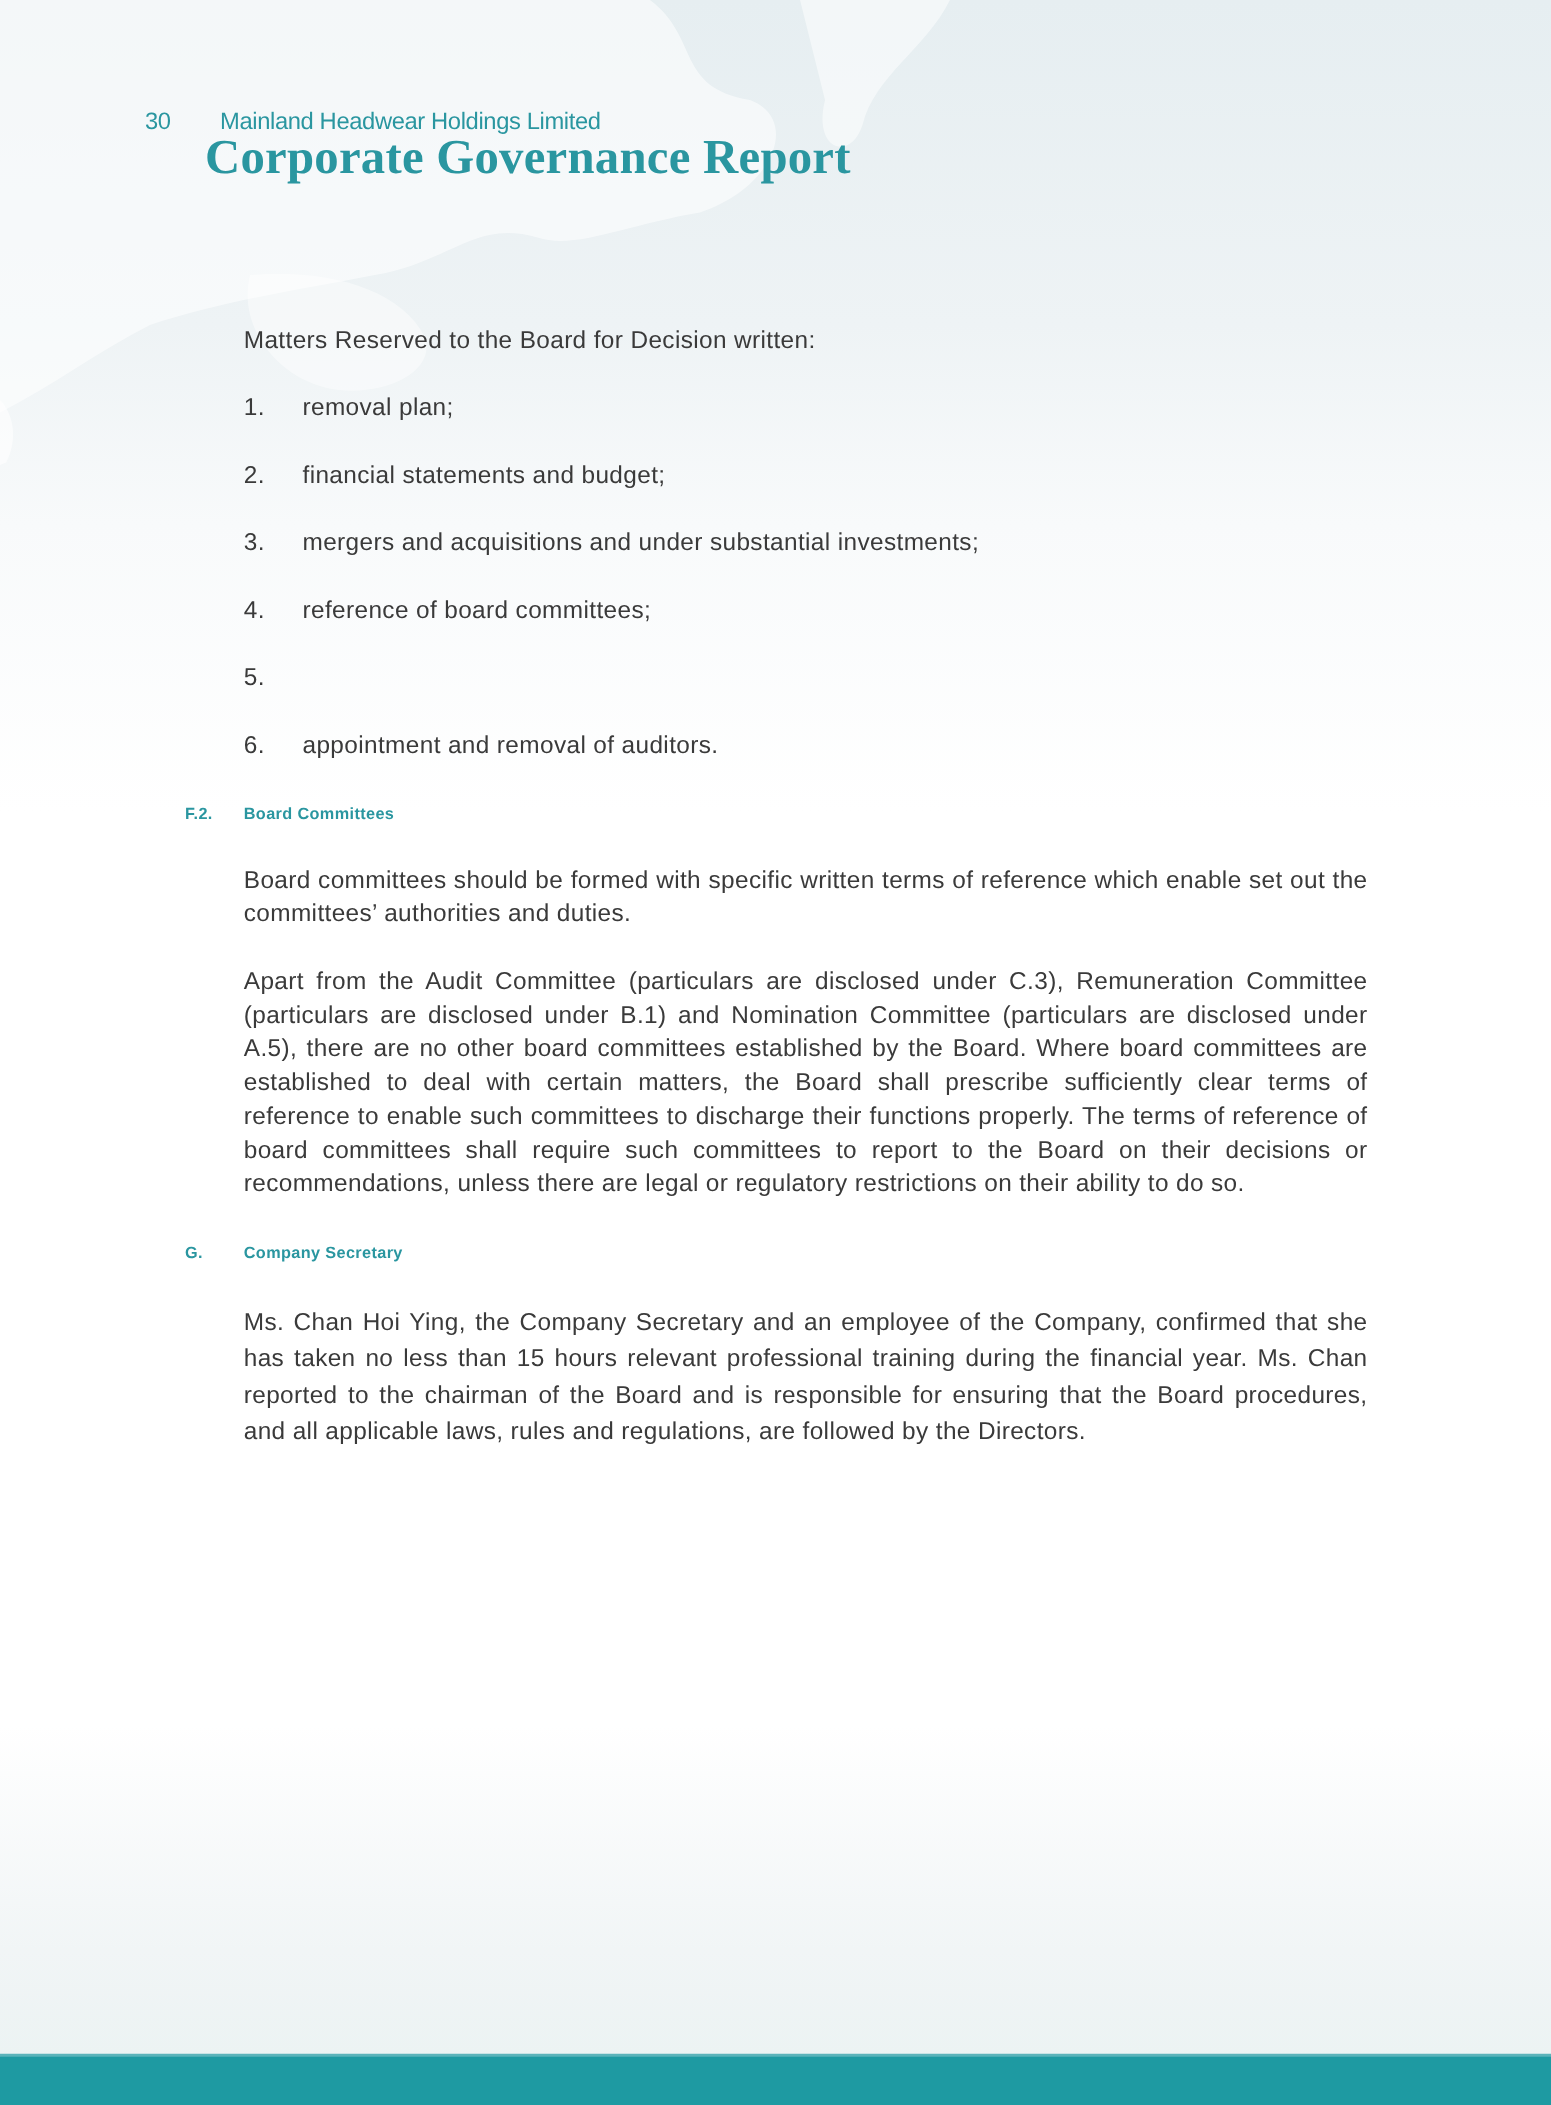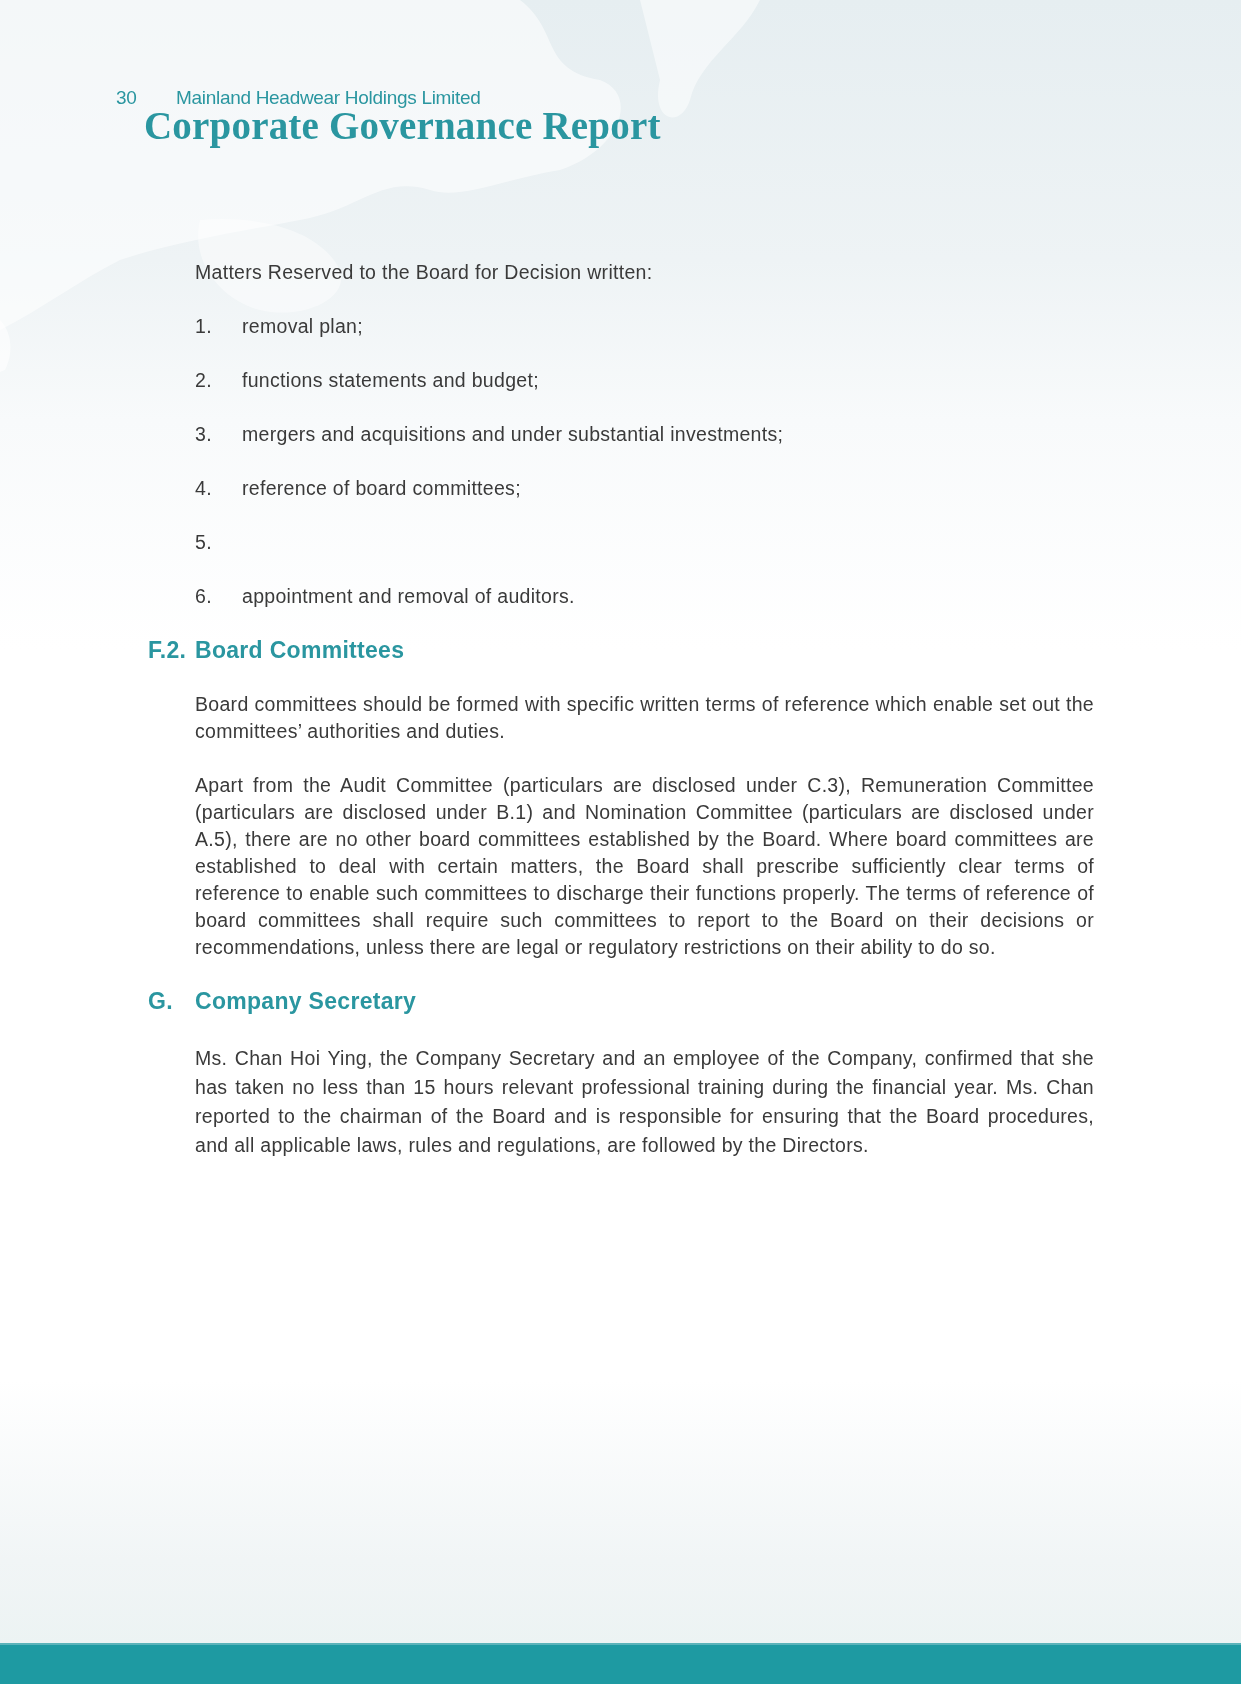--- a/index.html
+++ b/index.html
@@ -11,35 +11,35 @@
     }
     .bg-map {
       position: absolute; left: 0; top: 0; width: 1241px; height: 420px; pointer-events: none;
     }
     .header {
       position: absolute; top: 43px; left: 116px;
       font-size: 19px; color: #2a96a0; letter-spacing: -0.3px;
     }
     .header .page-num { display: inline-block; width: 60px; margin-top: 44px; }
     .title {
-      position: absolute; top: 103px; left: 144px; margin: 0;
+      position: absolute; top: 103px; left: 164px; margin: 0;
       font-family: "Liberation Serif", serif; font-weight: bold;
       font-size: 39px; color: #2a96a0; letter-spacing: 0.2px;
     }
     .content {
       position: absolute; left: 195px; width: 899px; top: 232px;
       font-size: 19.5px; line-height: 27px; letter-spacing: 0.3px;
     }
     .para { margin: 0; text-align: justify; }
     .sp { height: 27px; }
     .list-item { display: flex; height: 27px; margin-bottom: 27px; }
     .list-item .num { width: 47px; flex: none; }
     .section-head {
       position: relative; margin: 0; font-weight: bold; color: #2a96a0;
-      font-size: 23px; line-height: 27px; letter-spacing: 0.3px;
+      font-size: 13px; line-height: 27px; letter-spacing: 0.3px;
     }
     .section-head .sec-num { position: absolute; left: -47px; }
     .para.sec-g { line-height: 29px; }
     .bottom-rule {
       position: absolute; left: 0; top: 1643px; width: 1241px; height: 2px; background: #5bb3ba;
     }
     .bottom-bar {
       position: absolute; left: 0; top: 1645px; width: 1241px; height: 39px; background: #1e9aa2;
     }
   </style>
@@ -64,21 +64,21 @@
   <p class="para">Matters Reserved to the Board for Decision written:</p>
   <div class="sp"></div>
 
   <div>
     <div class="list-item">
       <span class="num">1.</span>
       <span>removal plan;</span>
     </div>
     <div class="list-item">
       <span class="num">2.</span>
-      <span>functions statements and budget;</span>
+      <span>financial statements and budget;</span>
     </div>
     <div class="list-item">
       <span class="num">3.</span>
       <span>mergers and acquisitions and under substantial investments;</span>
     </div>
     <div class="list-item">
       <span class="num">4.</span>
       <span>reference of board committees;</span>
     </div>
     <div class="list-item">

